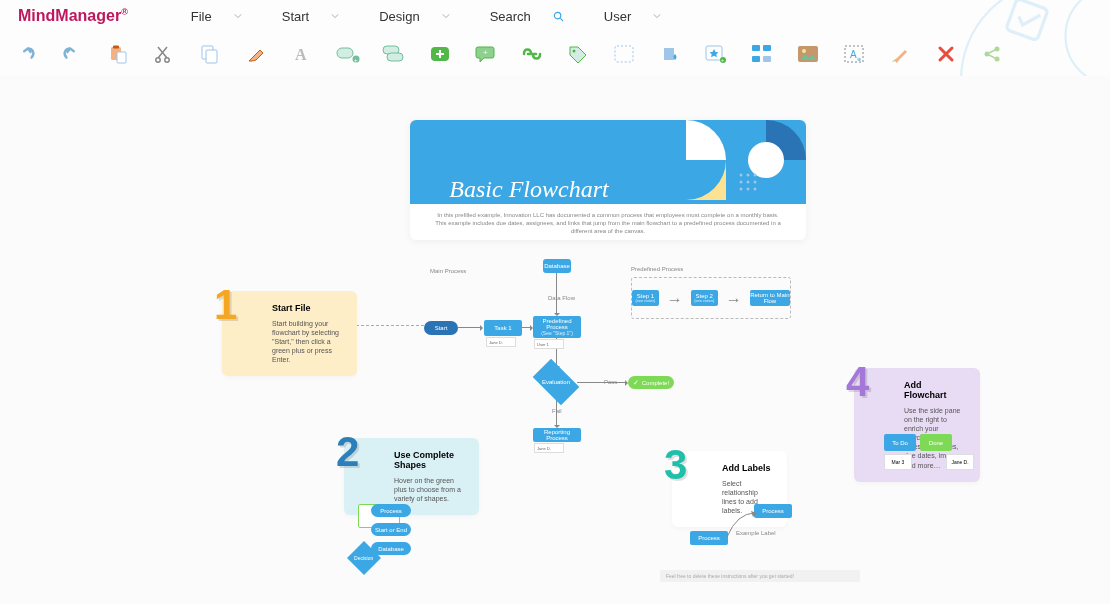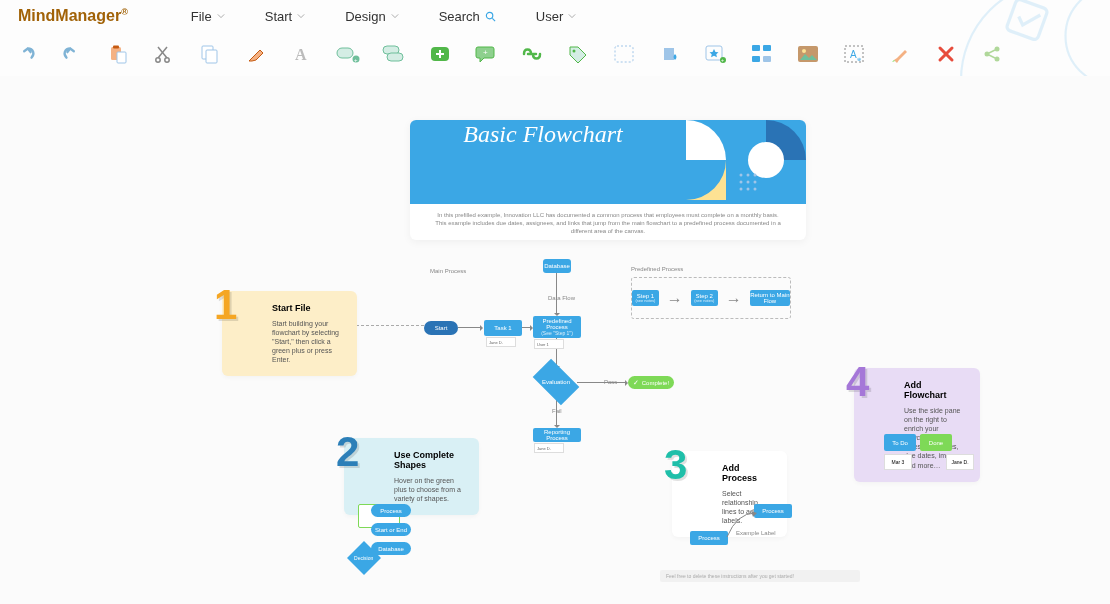--- a/index.html
+++ b/index.html
@@ -1,36 +1,36 @@
 <!DOCTYPE html>
 <html><head>
 <meta charset="utf-8">
 <style>
 * { margin: 0; padding: 0; box-sizing: border-box; }
 body { font-family: -apple-system, BlinkMacSystemFont, "Segoe UI", Arial, sans-serif; background: #fdfdfd; width: 1110px; height: 604px; overflow: hidden; position: relative; }
 
 
 .menubar { display: flex; align-items: center; height: 32px; position: relative; z-index: 20; }
-.logo { font-size: 16px; font-weight: 600; color: #a16207; padding: 0 18px; }
+.logo { font-size: 16px; font-weight: 600; color: #be185d; padding: 0 18px; }
 .logo sup { font-size: 9px; }
 .menu { display: flex; gap: 40px; margin-left: 45px; }
-.menu-item { font-size: 13px; color: #333; display: flex; align-items: center; gap: 5px; cursor: pointer; }
+.menu-item { font-size: 13px; color: #333; display: flex; align-items: center; gap: 22px; cursor: pointer; }
 .chevron { width: 8px; height: 8px; display: inline-block; }
 .chevron svg, .search-ico svg { display: block; }
 
 
 .toolbar { display: flex; align-items: center; height: 44px; gap: 22px; padding: 0 14px; position: relative; z-index: 20; }
 .tool { width: 24px; height: 24px; display: flex; align-items: center; justify-content: center; cursor: pointer; }
 
 
 .canvas { position: absolute; top: 76px; left: 0; right: 0; bottom: 0; background: #fbfbfb; background-image: radial-gradient(circle, #e0e0e0 0.5px, transparent 0.5px); background-size: 10px 10px; overflow: hidden; }
 
 
 .title-card { position: absolute; top: 44px; left: 410px; width: 396px; height: 120px; background: #fff; border-radius: 6px; box-shadow: 0 2px 8px rgba(0,0,0,.05); }
-.title-top { height: 84px; background: #3ba7e5; border-radius: 6px 6px 0 0; position: relative; overflow: hidden; display: flex; align-items: flex-start; padding-left: 38px; }
+.title-top { height: 84px; background: #3ba7e5; border-radius: 6px 6px 0 0; position: relative; overflow: hidden; display: flex; align-items: flex-end; padding-left: 24px; }
 .title-text { color: #fff; font-size: 24px; font-family: Georgia, serif; font-style: italic; line-height: 1.2; text-align: center; width: 190px; }
 .title-desc { padding: 8px 22px; font-size: 6px; color: #888; text-align: center; line-height: 1.3; }
 .geo { position: absolute; }
 
 
 .callout { position: absolute; border-radius: 6px; padding: 12px 14px 12px 50px; box-shadow: 0 2px 4px rgba(0,0,0,.03); }
 .callout .big-num { position: absolute; font-size: 42px; font-weight: 800; left: -8px; top: -10px; filter: drop-shadow(2px 2px 0 rgba(0,0,0,.12)); }
 .callout h4 { font-size: 9px; font-weight: 700; margin-bottom: 6px; }
 .callout p { font-size: 7px; color: #555; line-height: 1.3; }
 .c1 { top: 215px; left: 222px; width: 135px; background: #fdeec8; }
@@ -387,21 +387,21 @@
     <h4>Start File</h4>
     <p>Start building your flowchart by selecting "Start," then click a green plus or press Enter.</p>
   </div>
   <div class="callout c2">
     <div class="big-num">2</div>
     <h4>Use Complete Shapes</h4>
     <p>Hover on the green plus to choose from a variety of shapes.</p>
   </div>
   <div class="callout c3">
     <div class="big-num">3</div>
-    <h4>Add Process</h4>
+    <h4>Add Labels</h4>
     <p>Select relationship lines to add labels.</p>
   </div>
   <div class="callout c4">
     <div class="big-num">4</div>
     <h4>Add Flowchart</h4>
     <p>Use the side pane on the right to enrich your flowchart with notes, assignees, due dates, images, and more…</p>
   </div>
 
   <div class="pal-sel"></div>
   <div class="palette">

